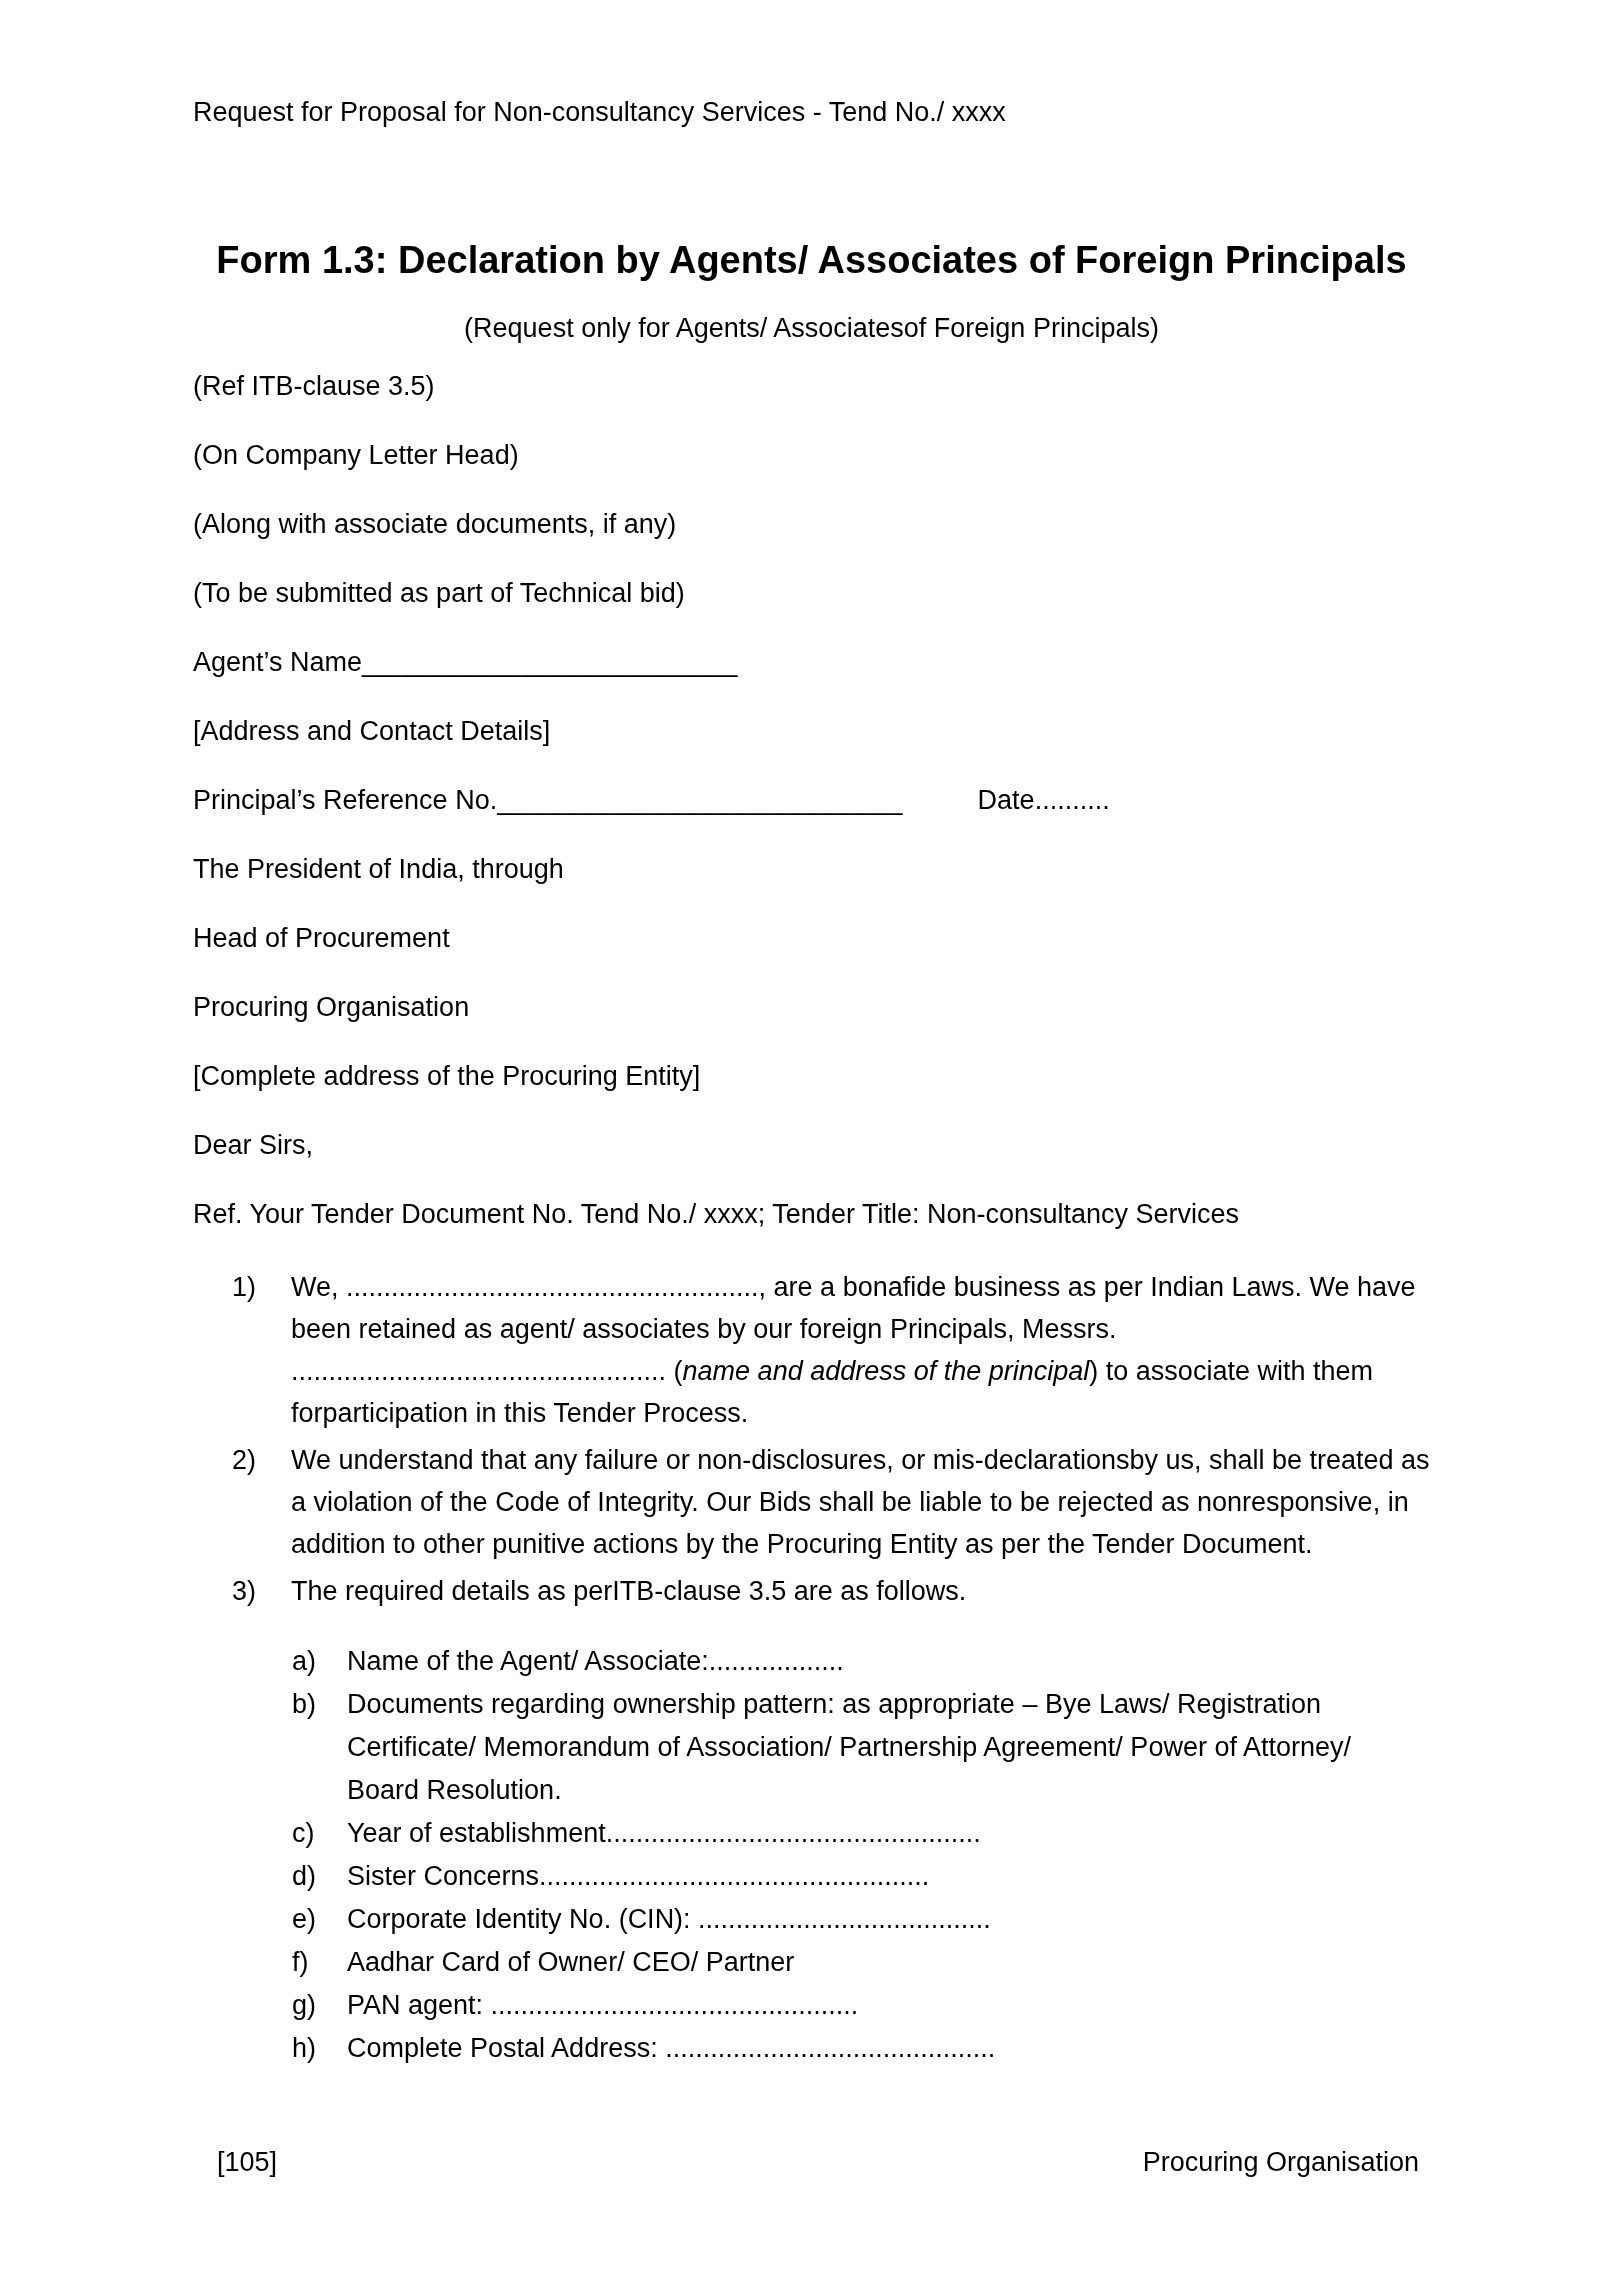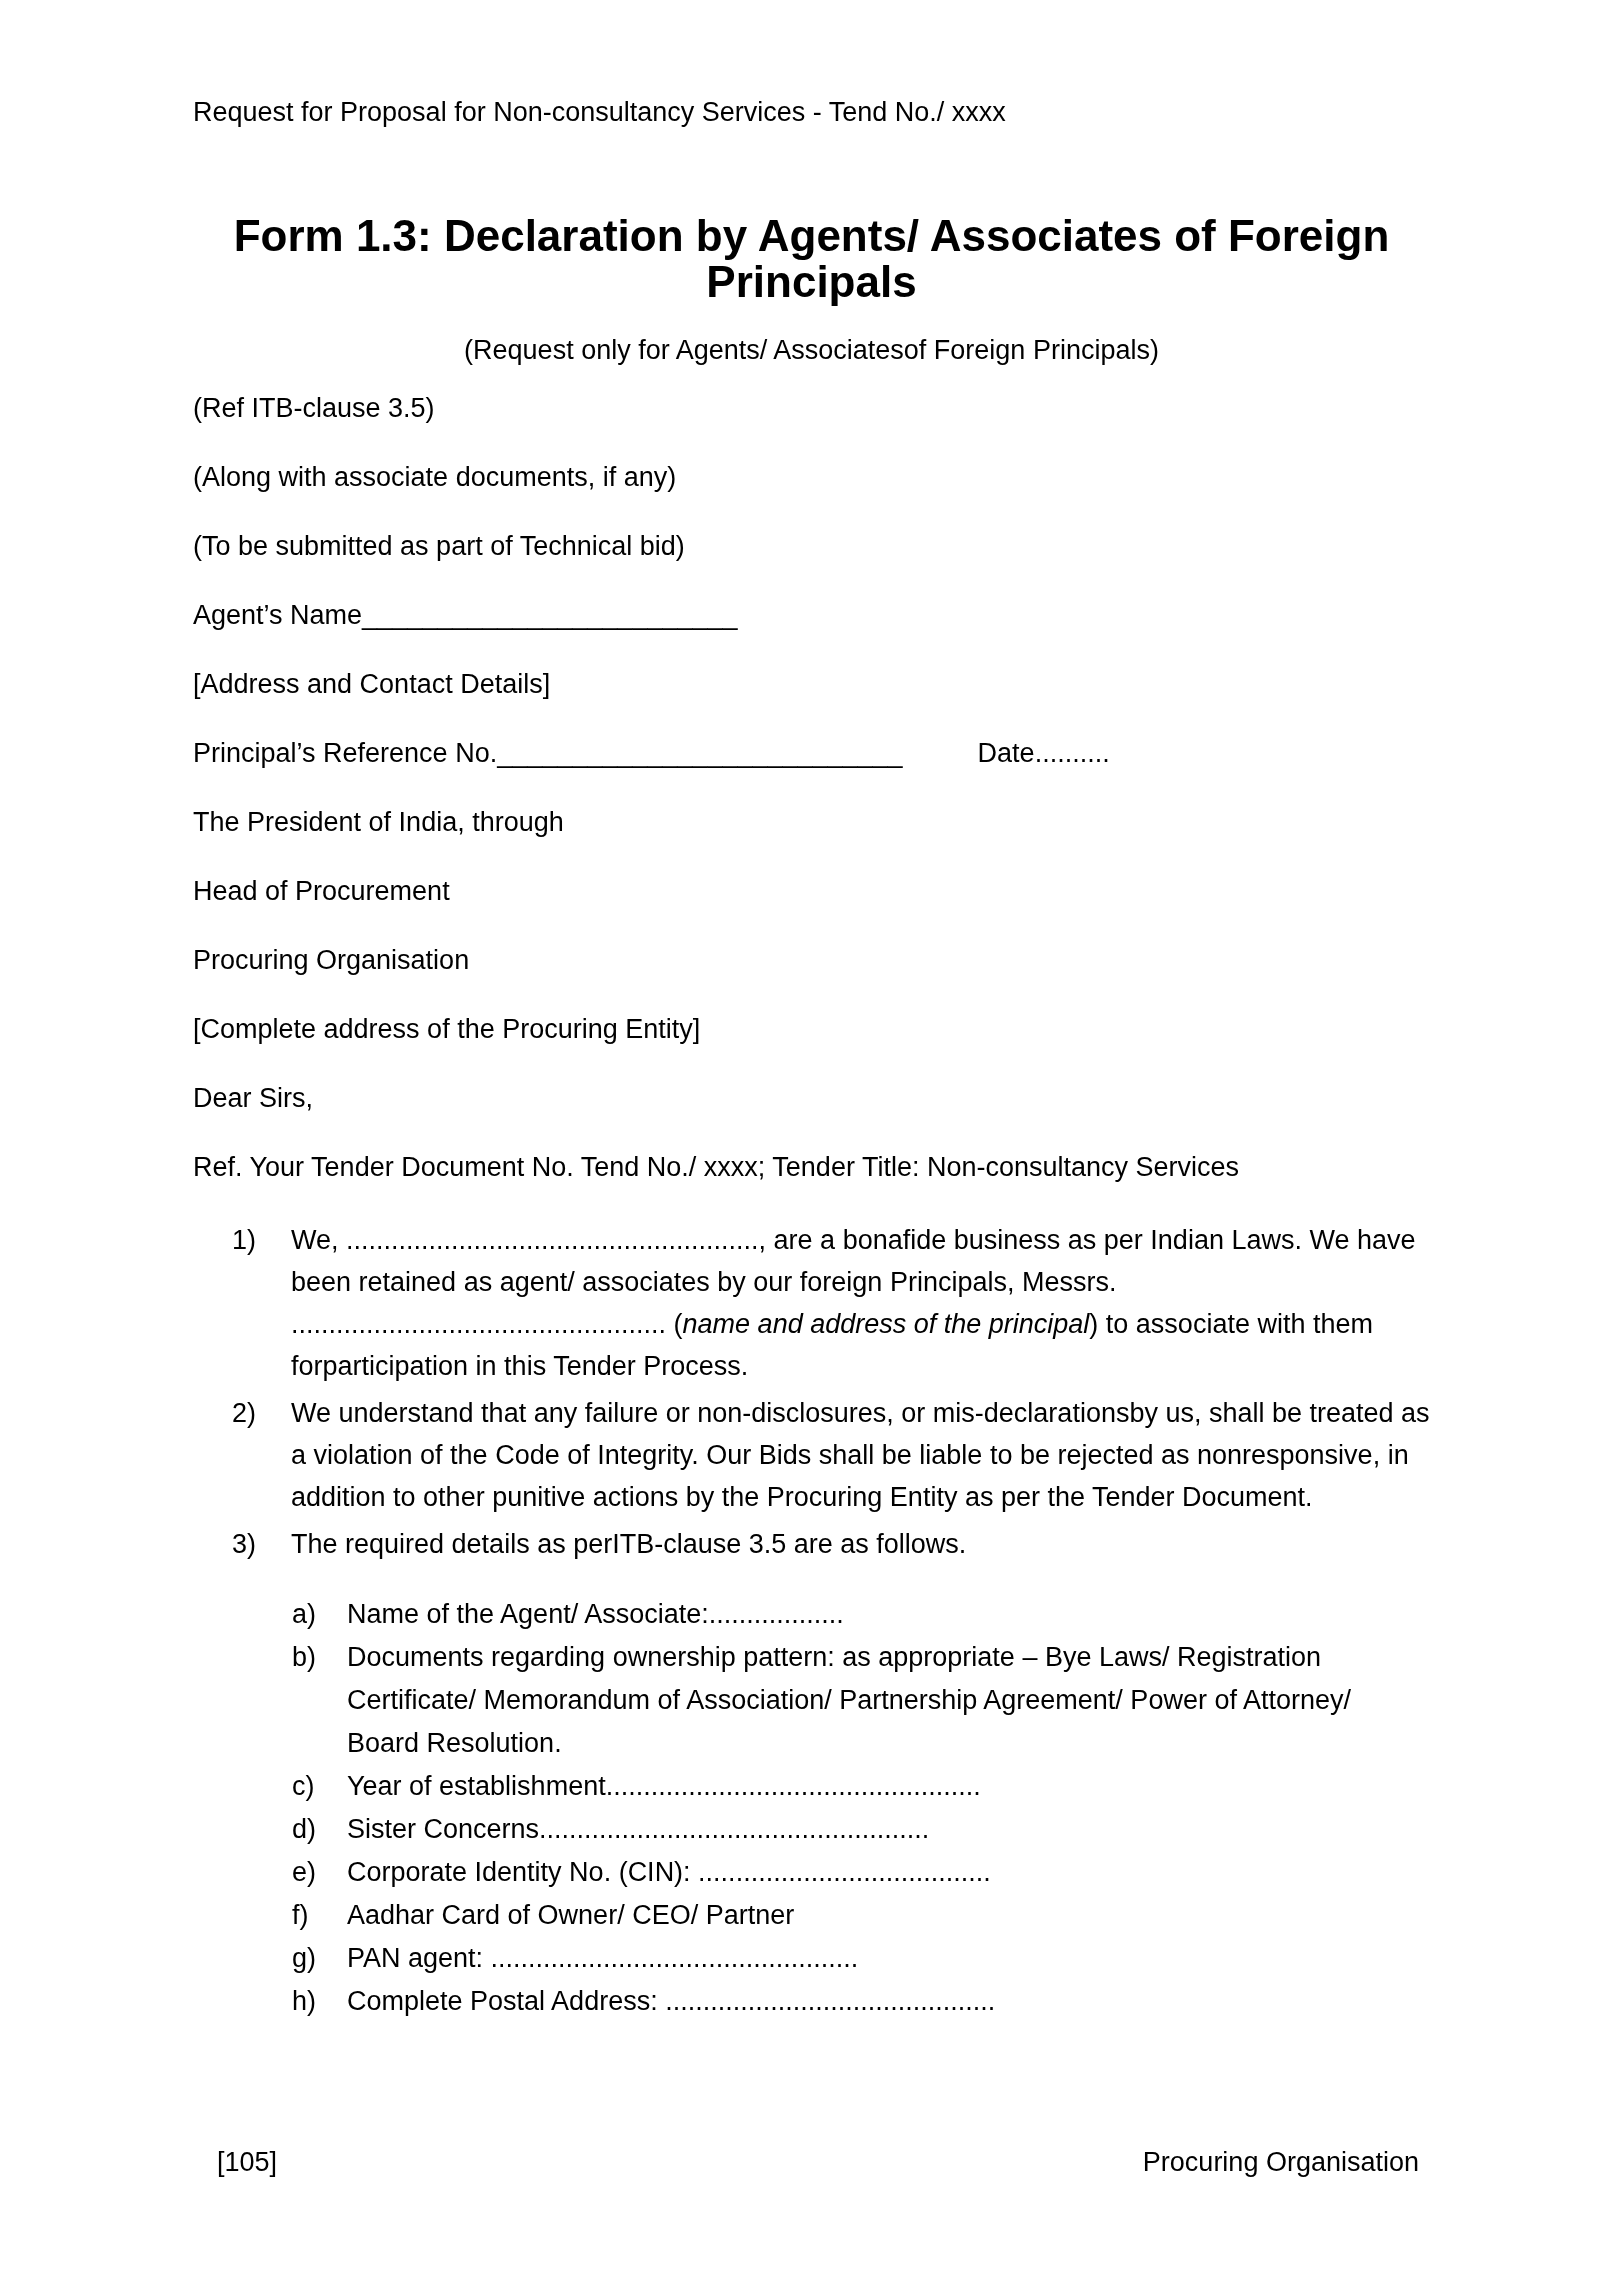--- a/index.html
+++ b/index.html
@@ -18,25 +18,25 @@
     overflow: hidden;
   }
   .content {
     padding: 95px 193px 0 193px;
   }
   .header-line {
     line-height: 34px;
     font-size: 27px;
   }
   .title {
-    font-size: 44px;
+    font-size: 38px;
     font-weight: bold;
     text-align: center;
     line-height: 46px;
-    margin: 84px 0 0 0;
+    margin: 108px 0 0 0;
   }
   .subtitle {
     text-align: center;
     line-height: 34px;
     margin-top: 28px;
   }
   .para-block {
     margin-top: 24px;
   }
   .para {
@@ -98,20 +98,21 @@
   <div class="content">
 
     <div class="header-line">Request for Proposal for Non-consultancy Services - Tend No./ xxxx</div>
 
     <h1 class="title">Form 1.3: Declaration by Agents/ Associates of Foreign Principals</h1>
 
     <div class="subtitle">(Request only for Agents/ Associatesof Foreign Principals)</div>
 
     <div class="para-block">
       <p class="para">(Ref ITB-clause 3.5)</p>
+      <p class="para">(On Company Letter Head)</p>
       <p class="para">(Along with associate documents, if any)</p>
       <p class="para">(To be submitted as part of Technical bid)</p>
       <p class="para"><span>Agent’s Name</span><span>_________________________</span></p>
       <p class="para">[Address and Contact Details]</p>
       <p class="para"><span>Principal’s Reference No.</span><span>___________________________</span><span class="date-span">Date..........</span></p>
       <p class="para">The President of India, through</p>
       <p class="para">Head of Procurement</p>
       <p class="para">Procuring Organisation</p>
       <p class="para">[Complete address of the Procuring Entity]</p>
       <p class="para">Dear Sirs,</p>

